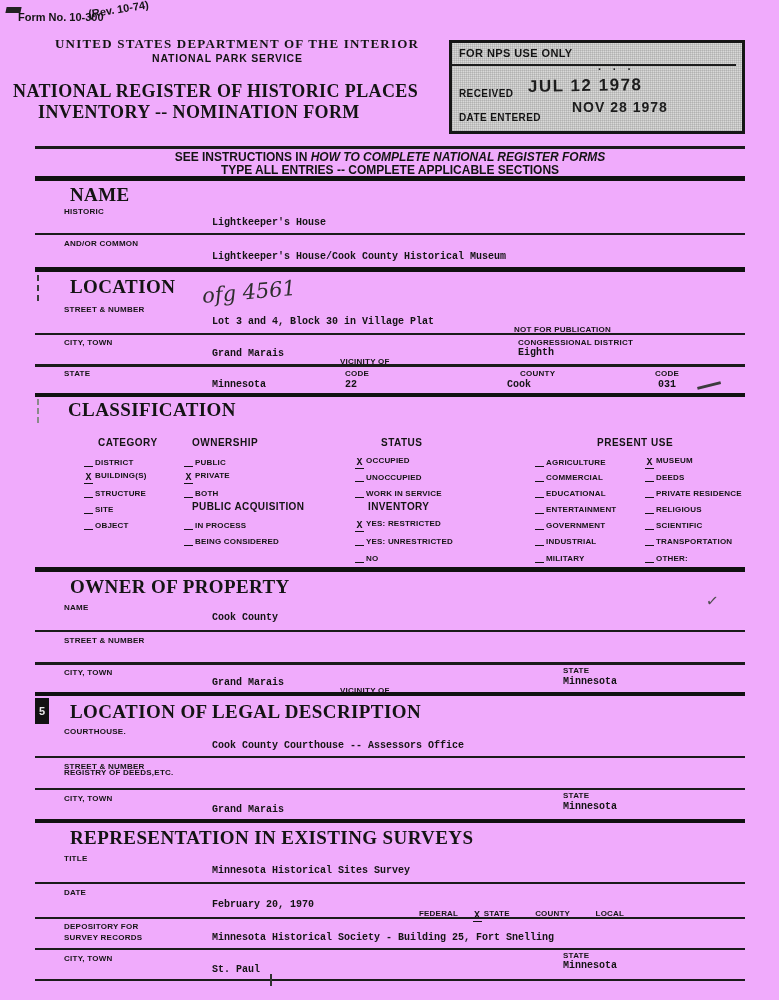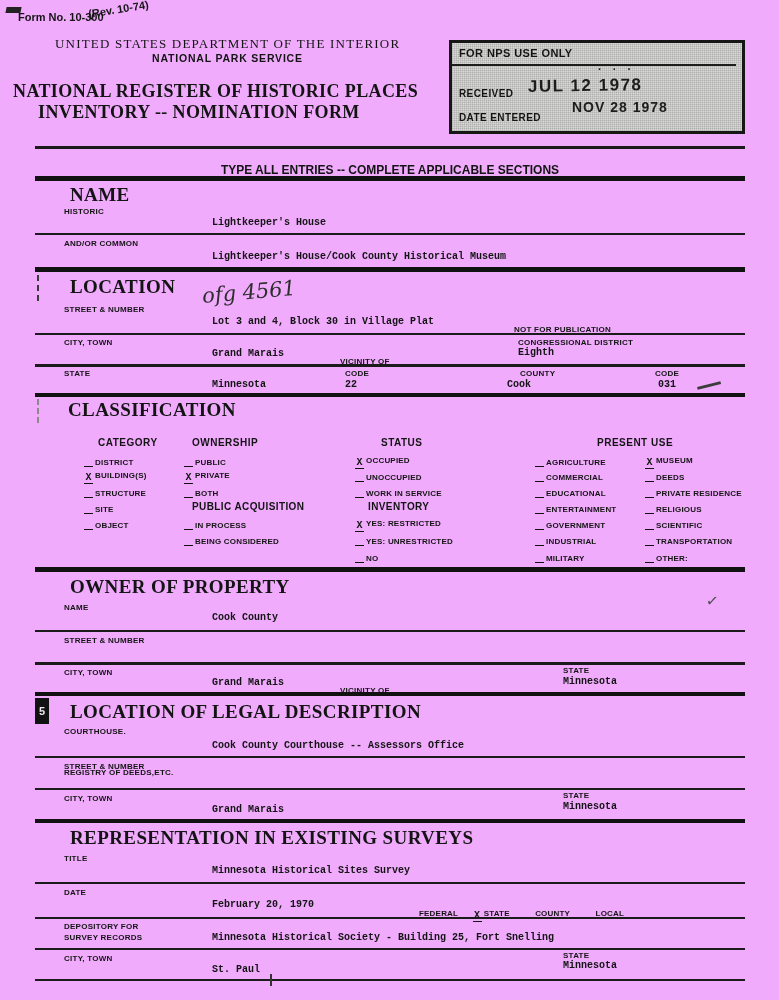--- a/index.html
+++ b/index.html
@@ -31,36 +31,39 @@
 </style>
 </head>
 <body>
 
 <div class="page">
 
   <div class="abs" style="left:6px;top:7px;width:15px;height:6px;background:#222;transform:skewX(-12deg);"></div>
 
   <div class="abs" style="left:18px;top:11px;font-weight:bold;font-size:11px;">Form No. 10-300</div>
   <div class="abs" style="left:88px;top:3px;font-weight:bold;font-size:11px;transform:rotate(-9deg);">(Rev. 10-74)</div>
-  <div class="abs" style="left:55px;top:36px;font-family:'Liberation Serif',serif;font-weight:400;font-size:13px;letter-spacing:1.2px;">UNITED STATES DEPARTMENT OF THE INTERIOR</div>
+  <div class="abs" style="left:55px;top:36px;font-family:'Liberation Serif',serif;font-weight:700;font-size:13px;letter-spacing:1.2px;">UNITED STATES DEPARTMENT OF THE INTERIOR</div>
   <div class="abs" style="left:152px;top:52px;font-weight:bold;font-size:10.5px;letter-spacing:.8px;">NATIONAL PARK SERVICE</div>
   <div class="abs hd" style="left:13px;top:82px;font-size:18px;">NATIONAL REGISTER OF HISTORIC PLACES</div>
   <div class="abs hd" style="left:38px;top:103px;font-size:18px;">INVENTORY -- NOMINATION FORM</div>
 
   <div class="npsbox">
     <div class="abs" style="left:7px;top:4px;font-weight:bold;font-size:11px;letter-spacing:.4px;">FOR NPS USE ONLY</div>
     <div class="abs" style="left:0;top:21px;width:284px;height:2px;background:#1c1c1c;"></div>
     <div class="abs" style="left:7px;top:45px;font-weight:bold;font-size:10px;letter-spacing:.4px;">RECEIVED</div>
     <div class="stamp" style="left:76px;top:33px;font-size:17px;letter-spacing:1.5px;transform:rotate(-1deg);">JUL 12 1978</div>
     <div class="stamp" style="left:146px;top:20px;font-size:11px;letter-spacing:4px;">· · ·</div>
     <div class="abs" style="left:7px;top:69px;font-weight:bold;font-size:10px;letter-spacing:.4px;">DATE ENTERED</div>
     <div class="stamp" style="left:120px;top:56px;font-size:14px;letter-spacing:1px;">NOV 28 1978</div>
   </div>
 
   <div class="rule" style="top:146px;height:3px;"></div>
+  <div class="abs" style="left:35px;top:150px;width:710px;text-align:center;font-weight:bold;font-size:12px;">
+    <span>SEE INSTRUCTIONS IN </span><i>HOW TO COMPLETE NATIONAL REGISTER FORMS</i>
+  </div>
   <div class="abs" style="left:35px;top:163px;width:710px;text-align:center;font-weight:bold;font-size:12px;">TYPE ALL ENTRIES -- COMPLETE APPLICABLE SECTIONS</div>
   <div class="rule-thick" style="top:176px;"></div>
 
   <div class="abs hd" style="left:70px;top:185px;">NAME</div>
   <div class="abs lbl" style="left:64px;top:207px;">HISTORIC</div>
   <div class="abs val" style="left:212px;top:218px;">Lightkeeper's House</div>
   <div class="rule" style="top:233px;"></div>
   <div class="abs lbl" style="left:64px;top:239px;">AND/OR COMMON</div>
   <div class="abs val" style="left:212px;top:252px;">Lightkeeper's House/Cook County Historical Museum</div>
   <div class="rule-thick" style="top:267px;"></div>

